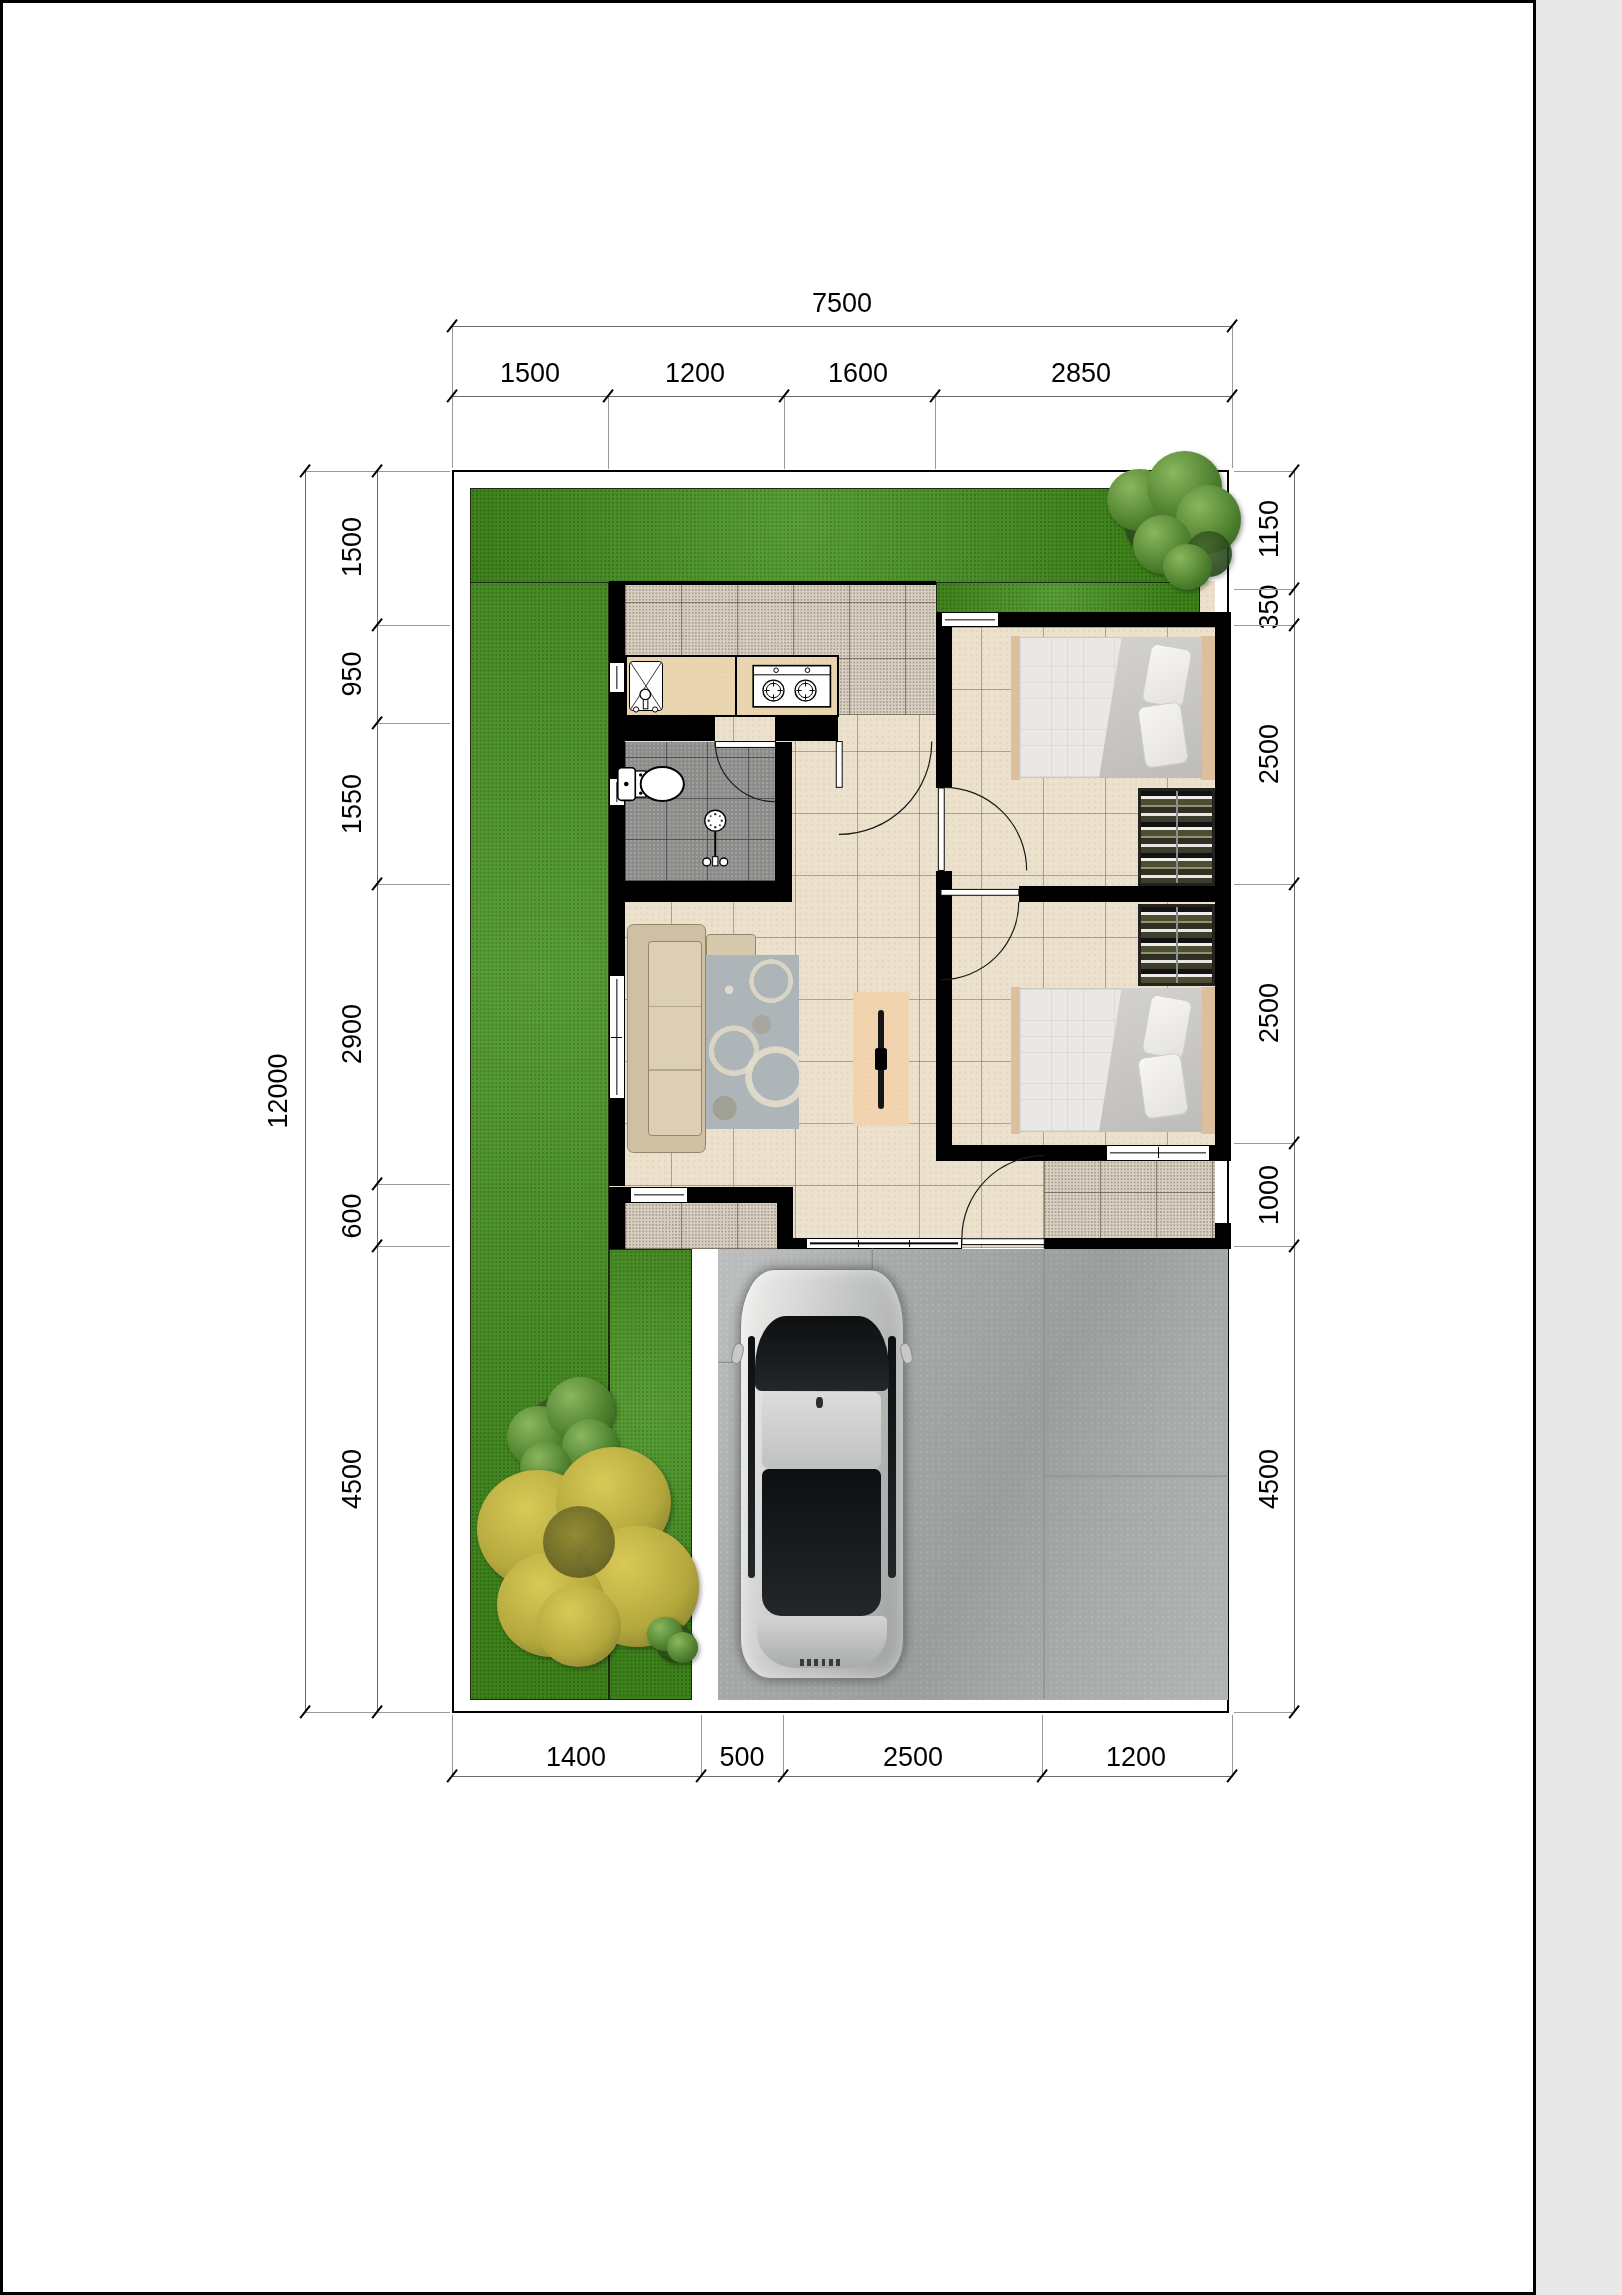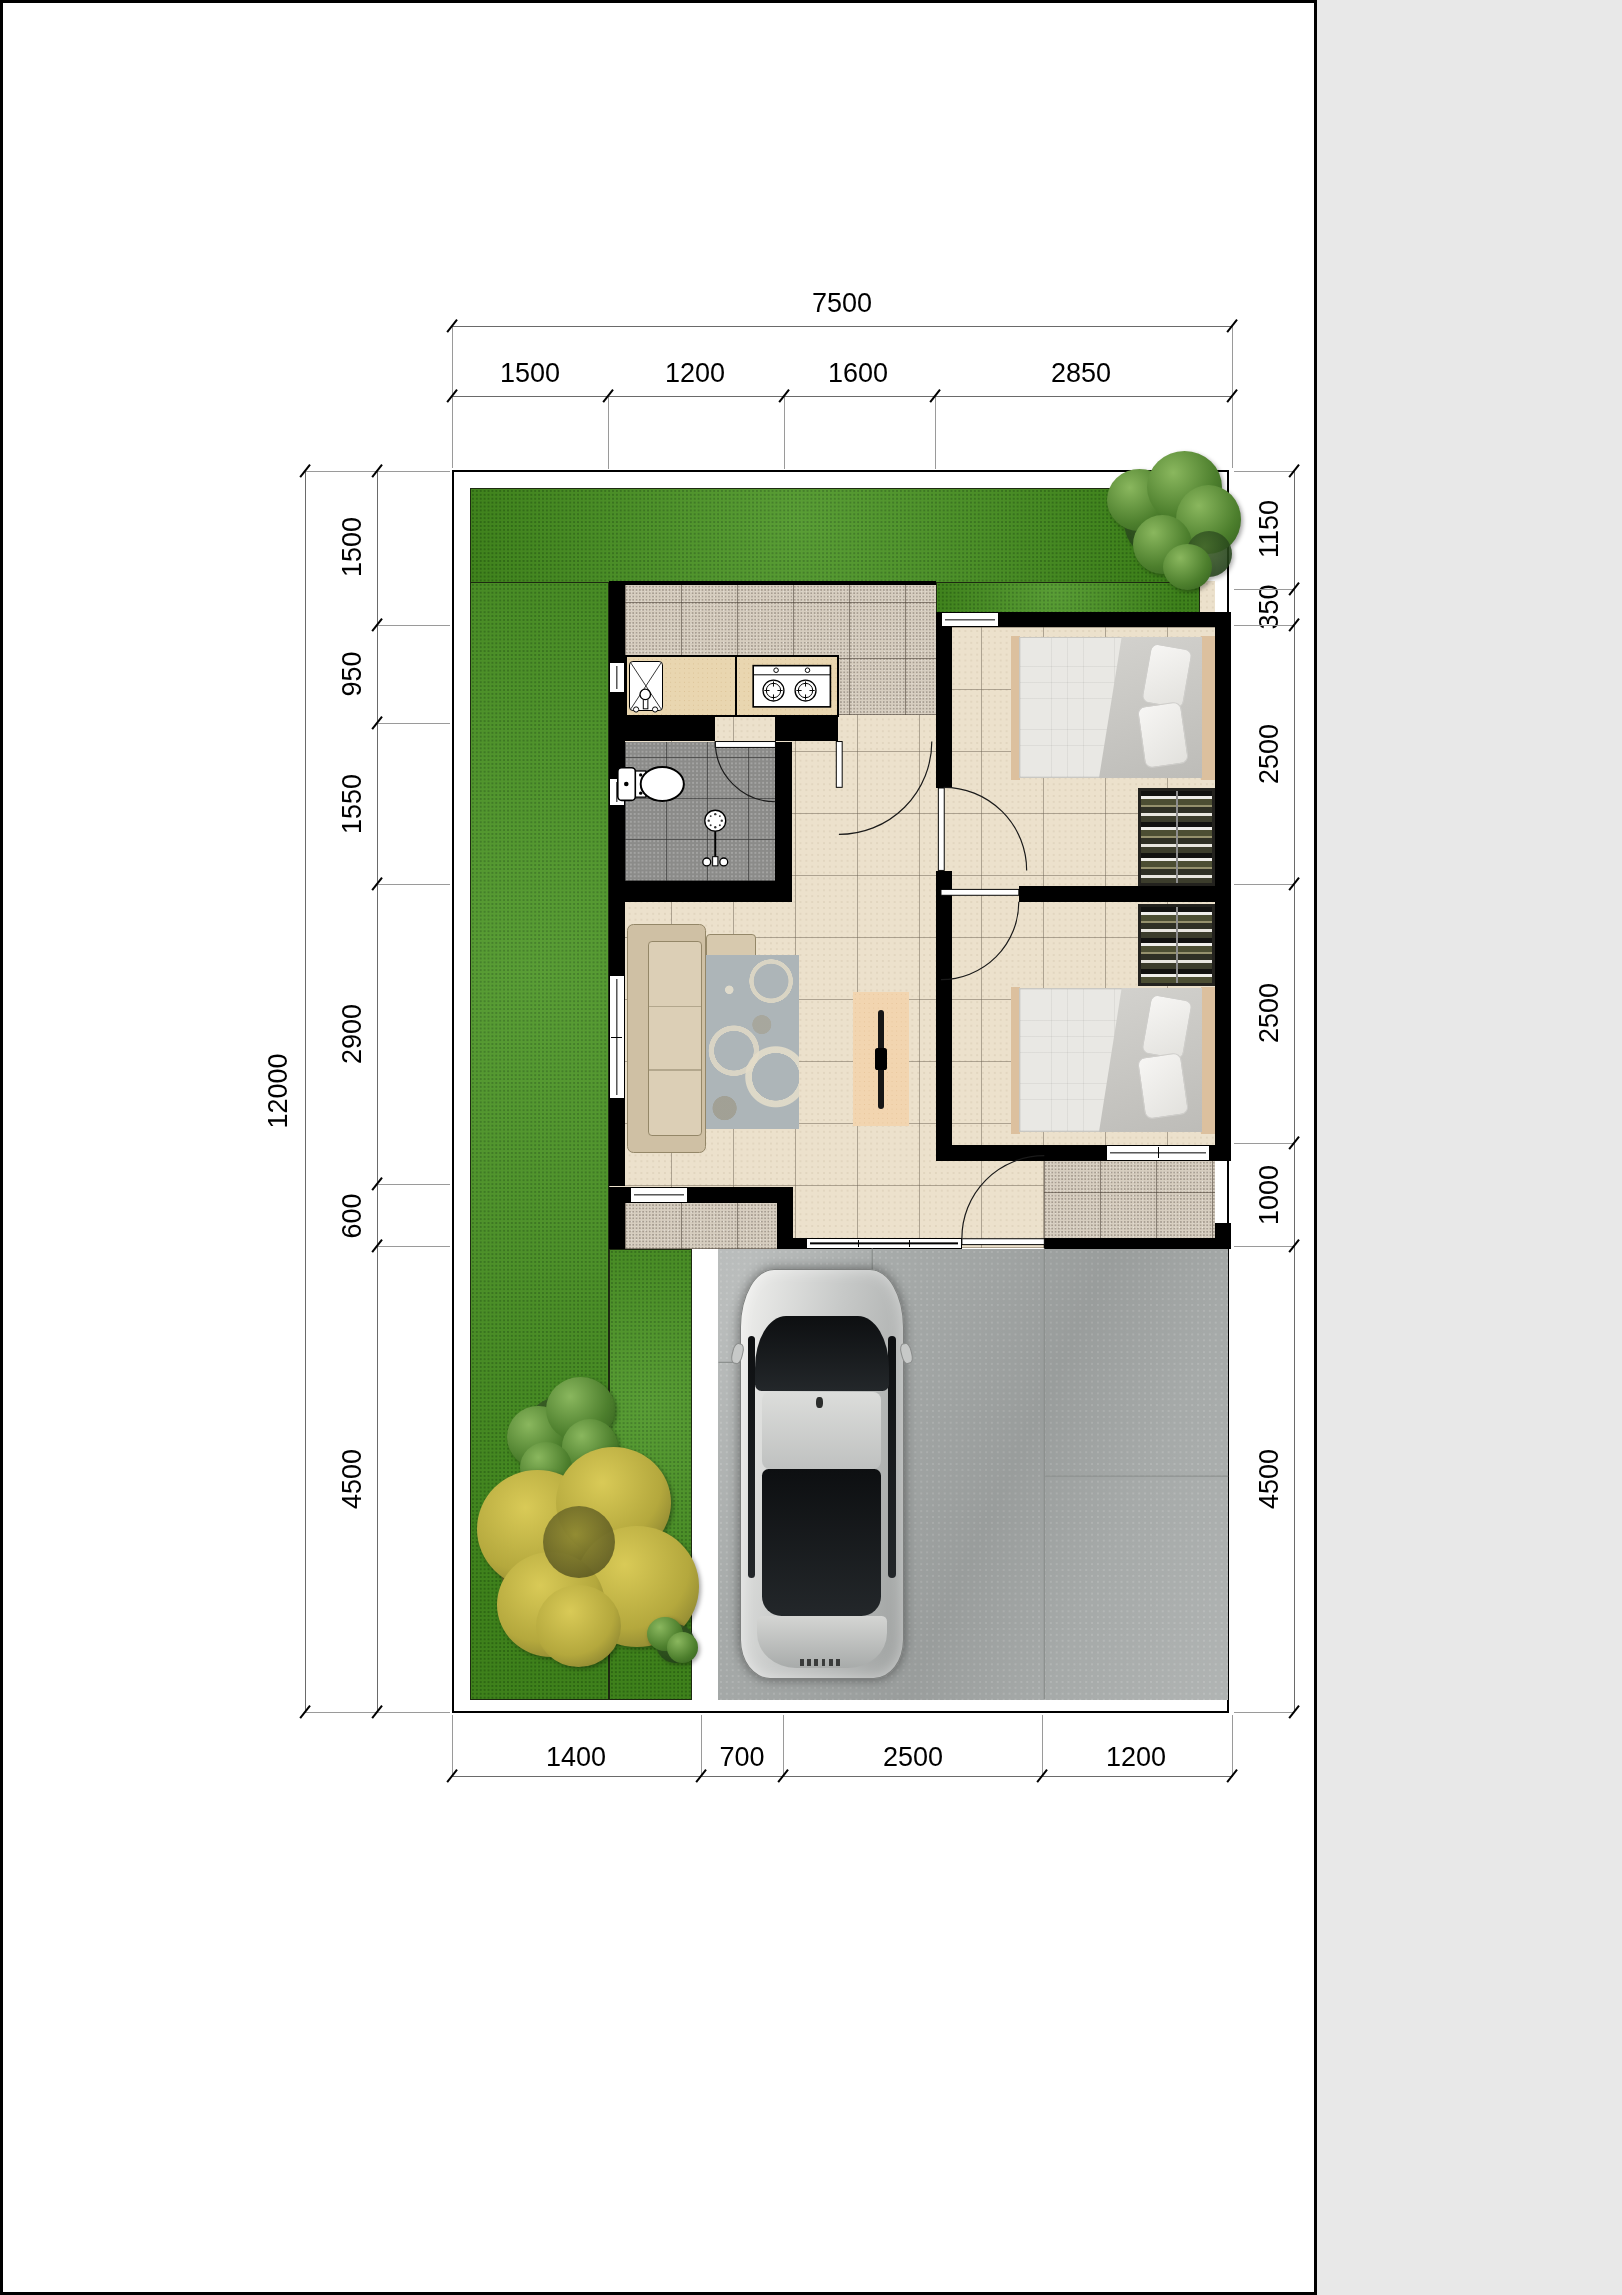--- a/index.html
+++ b/index.html
@@ -1,16 +1,16 @@
 <!DOCTYPE html>
 <html style="--c-grass: #47931f; --c-wall: #000000; --c-floor-beige: #ece1cc; --c-floor-speckle: #d7cec0; --c-floor-bath: #8b8b89; --c-carport: #a6aaa9; --c-counter: #e9d6b0; --c-sofa: #cfc0a4; --c-rug: #adb5b8; --c-bed-duvet: #e9e8e4; --c-headboard: #dcc09e; --c-wardrobe: #23221e; --c-tv-console: #f2d5b0; --c-car-silver: #c6c8c7; --c-glass: #131518; --c-dim-text: #000000;font-size:10.5px"><head>
 <meta charset="utf-8">
 <style>
   html,body{margin:0;padding:0;background:#e8e8e8;}
-  #sheet{position:relative;width:1317px;height:2295px;background:#fff;border:3.9px solid #000;box-sizing:border-box;overflow:hidden;
+  #sheet{position:relative;width:1536px;height:2295px;background:#fff;border:3.9px solid #000;box-sizing:border-box;overflow:hidden;
          font-family:"Liberation Sans","DejaVu Sans",sans-serif;}
   .abs{position:absolute;box-sizing:border-box;}
   
   .dimline{background:#6a6a6a;}
   .ext{background:#9a9a9a;}
   .tick{width:15.7px;height:2px;background:#000;transform:translate(-50%,-50%) rotate(-52deg);}
   .hlab,.vlab{position:absolute;font-size:27px;color:var(--c-dim-text,#000);white-space:nowrap;}
   .hlab{transform:translate(-50%,-50%);}
   .vlab{transform:translate(-50%,-50%) rotate(-90deg);}
   
@@ -86,21 +86,21 @@
 
 <div id="sheet">
 
   <span class="hlab" style="left:839px;top:300px;">7500</span>
   <span class="hlab" style="left:527px;top:370px;">1500</span>
   <span class="hlab" style="left:692px;top:370px;">1200</span>
   <span class="hlab" style="left:855px;top:370px;">1600</span>
   <span class="hlab" style="left:1078px;top:370px;">2850</span>
 
   <span class="hlab" style="left:573px;top:1754px;">1400</span>
-  <span class="hlab" style="left:739px;top:1754px;">700</span>
+  <span class="hlab" style="left:739px;top:1754px;">500</span>
   <span class="hlab" style="left:910px;top:1754px;">2500</span>
   <span class="hlab" style="left:1133px;top:1754px;">1200</span>
 
   <span class="vlab" style="left:275px;top:1088px;">12000</span>
   <span class="vlab" style="left:349px;top:544px;">1500</span>
   <span class="vlab" style="left:349px;top:671px;">950</span>
   <span class="vlab" style="left:349px;top:801px;">1550</span>
   <span class="vlab" style="left:349px;top:1031px;">2900</span>
   <span class="vlab" style="left:349px;top:1213px;">600</span>
   <span class="vlab" style="left:349px;top:1476px;">4500</span>

